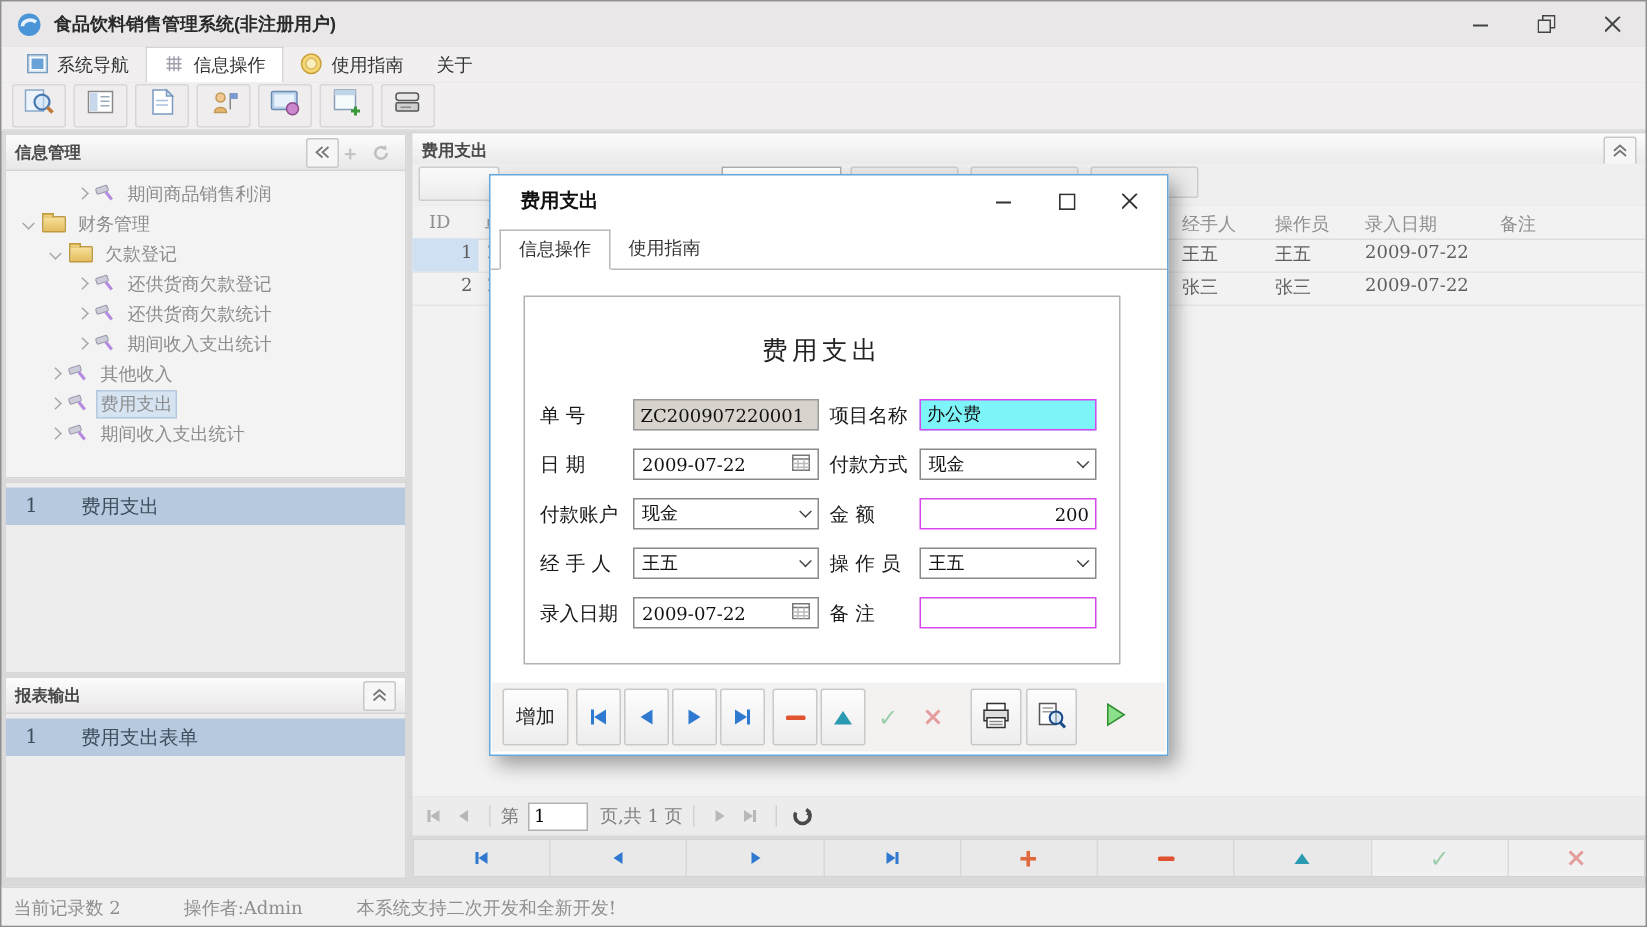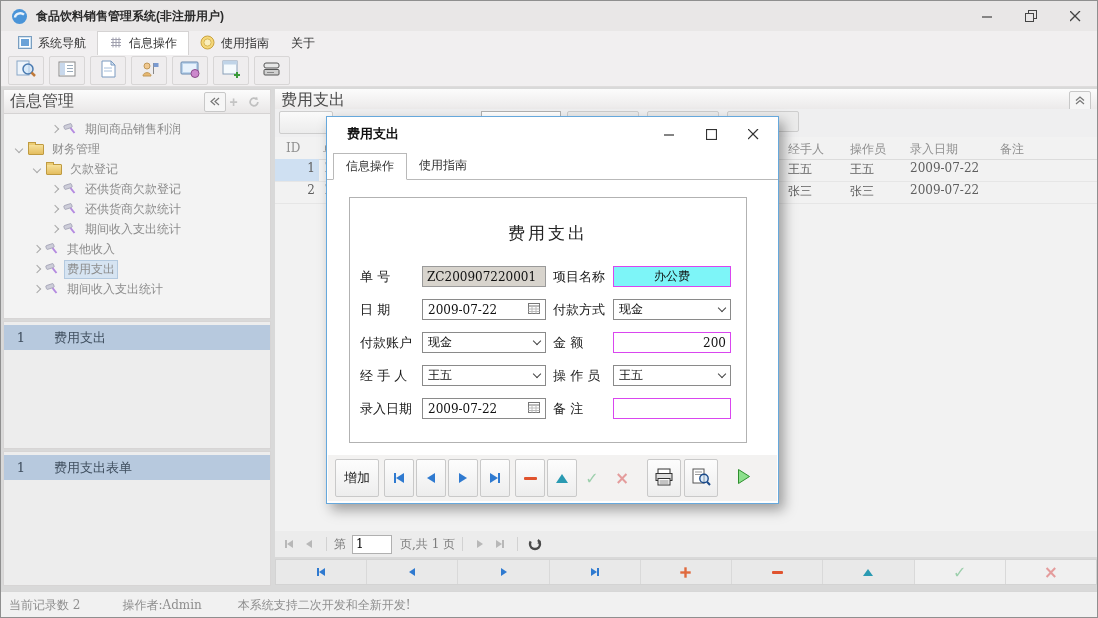--- a/index.html
+++ b/index.html
@@ -21,21 +21,21 @@
   
   #tbar{position:absolute;left:0;top:54px;width:100%;height:32px;background:#f1eff0;
         border-bottom:1px solid #dedcdc;display:flex;align-items:center;padding-left:7px;gap:5px;box-sizing:border-box}
   .tbtn{width:34px;height:27px;display:flex;align-items:center;justify-content:center;
         background:#efedee;border:1px solid #d8d6d6;border-radius:2px}
 
   
   .panel{position:absolute;background:#f3f3f3;border:1px solid #d7d5d5;box-sizing:border-box}
   .phead{height:24px;background:linear-gradient(#fcfcfc,#e9e7e7);border-bottom:1px solid #d5d3d3;
          display:flex;align-items:center;padding:0 6px;box-sizing:border-box}
-  .phead .ptitle{font-size:16px;font-weight:normal;color:#4a4a4a;flex:1}
+  .phead .ptitle{font-size:11px;font-weight:bold;color:#4a4a4a;flex:1}
   .hbtn{width:20px;height:18px;border:1px solid #c8c8c8;border-radius:2px;background:#f6f6f6;
         display:flex;align-items:center;justify-content:center;margin-left:3px;flex:none}
   .hglyph{color:#c4c4c4;font-size:14px;font-weight:bold;width:15px;text-align:center;flex:none}
 
   
   .titem{display:flex;align-items:center;height:20px;font-size:12px;color:#8c8c8c}
   .titem .lbl{margin-left:5px;padding:1px 3px;white-space:nowrap}
   .titem.sel .lbl{background:#d6e4f2;border:1px solid #b3c9df;padding:0 2px}
   .tchv{display:inline-block;width:5px;height:5px;border-right:1.4px solid #a8a8a8;border-bottom:1.4px solid #a8a8a8;flex:none}
   .tchv.r{transform:rotate(-45deg)}
@@ -352,20 +352,28 @@
   </div>
 
   <div class="panel" style="left:2px;top:320px;width:268px;height:128px;background:#ededed">
     <div class="litem" style="margin-top:3px">
       <span class="num">1</span>
       <span class="llbl">费用支出</span>
     </div>
   </div>
 
   <div class="panel" style="left:2px;top:450px;width:268px;height:135px;background:#ededed">
+    <div class="phead">
+      <span class="ptitle">报表输出</span>
+      <span class="hbtn">
+          <svg width="10" height="9">
+            <path d="M1 4.5 L5 1 L9 4.5 M1 8 L5 4.5 L9 8" fill="none" stroke="#777" stroke-width="1.2"></path>
+          </svg>
+        </span>
+    </div>
     <div class="litem" style="margin-top:3px">
       <span class="num">1</span>
       <span class="llbl">费用支出表单</span>
     </div>
   </div>
 
   <div id="mhead" class="phead">
     <span class="ptitle">费用支出</span>
     <span class="hbtn">
         <svg width="10" height="9">
@@ -502,21 +510,21 @@
       <span class="dtab">使用指南</span>
     </div>
 
     <div id="fpanel">
       <div id="fheading">费用支出</div>
 
       <div class="frow">
         <span class="flabel">单 号</span>
         <input class="inp gray" style="width: 124px;" value="ZC200907220001">
         <span class="flabel r2">项目名称</span>
-        <input class="inp cyan" style="width: 118px; text-align: center;" value="办公费">
+        <input class="inp cyan" style="width: 118px;" value="办公费">
       </div>
 
       <div class="frow">
         <span class="flabel">日 期</span>
         <span class="dd" style="width:124px">
           <span class="txt">2009-07-22</span>
           <span><svg width="12" height="12">
                 <rect x="0.5" y="1.5" width="11" height="10" fill="#fff" stroke="#777"></rect>
                 <line x1="0.5" y1="4" x2="11.5" y2="4" stroke="#777"></line>
                 <line x1="4" y1="4" x2="4" y2="11.5" stroke="#bbb"></line>

